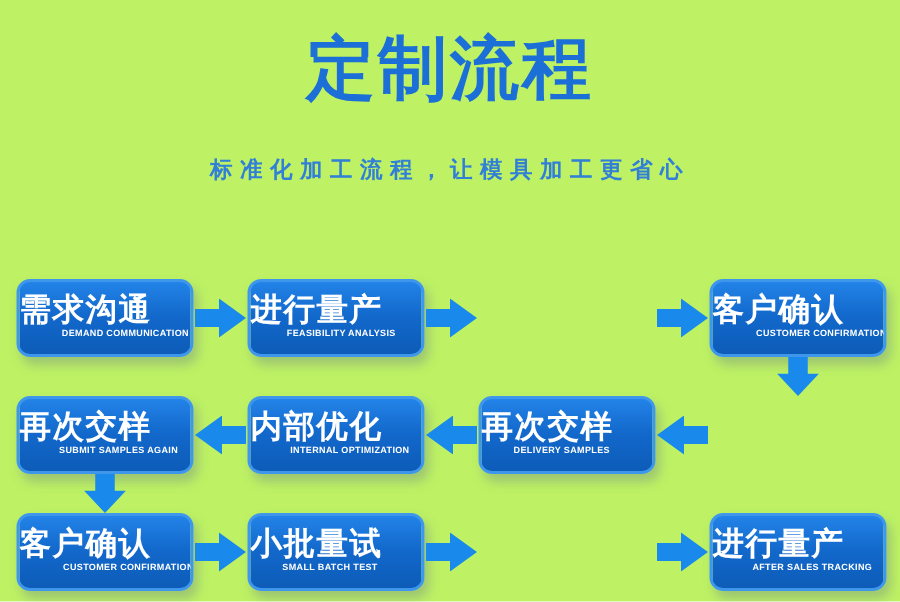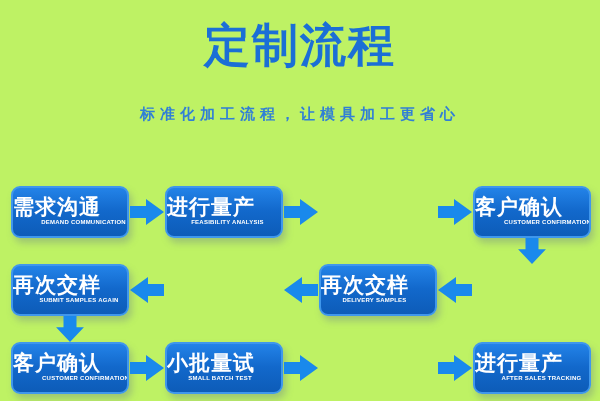--- a/index.html
+++ b/index.html
@@ -95,20 +95,24 @@
 
     <div class="box" style="grid-area:3/1">
       <div class="zh">再次交样</div>
       <div class="en">SUBMIT SAMPLES AGAIN</div>
     </div>
     <div class="harrow left" style="grid-area:3/2">
       <svg width="34" height="26" viewBox="0 0 34 26">
           <path class="arrow-fill" d="M0 7 H16 V0 L34 13 L16 26 V19 H0 Z"></path>
         </svg>
     </div>
+    <div class="box" style="grid-area:3/3">
+      <div class="zh">内部优化</div>
+      <div class="en">INTERNAL OPTIMIZATION</div>
+    </div>
     <div class="harrow left" style="grid-area:3/4">
       <svg width="34" height="26" viewBox="0 0 34 26">
           <path class="arrow-fill" d="M0 7 H16 V0 L34 13 L16 26 V19 H0 Z"></path>
         </svg>
     </div>
     <div class="box" style="grid-area:3/5">
       <div class="zh">再次交样</div>
       <div class="en">DELIVERY SAMPLES</div>
     </div>
     <div class="harrow left" style="grid-area:3/6">

